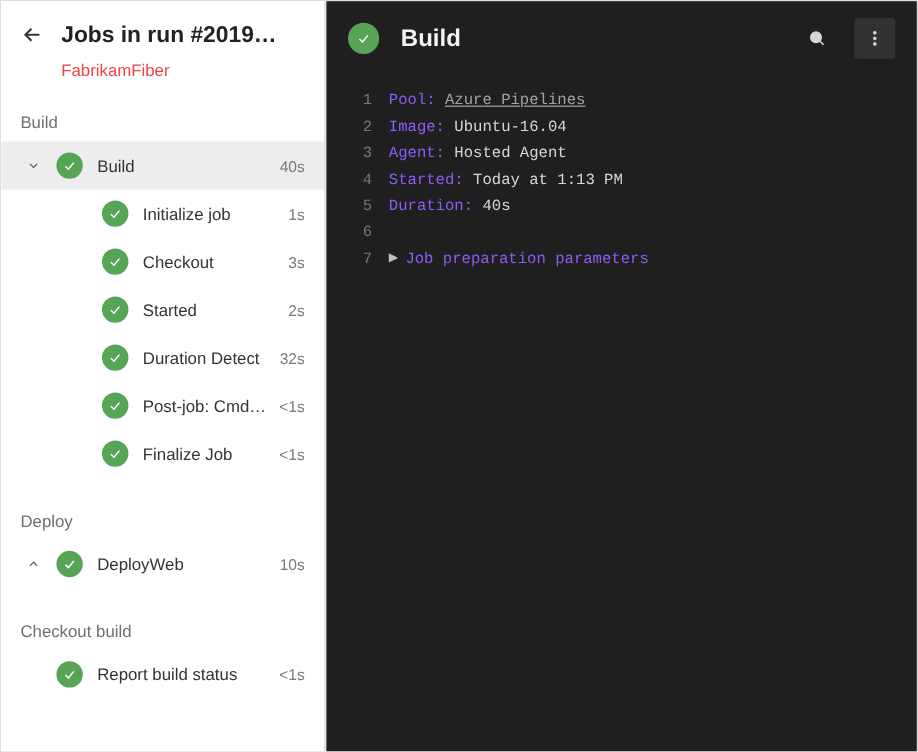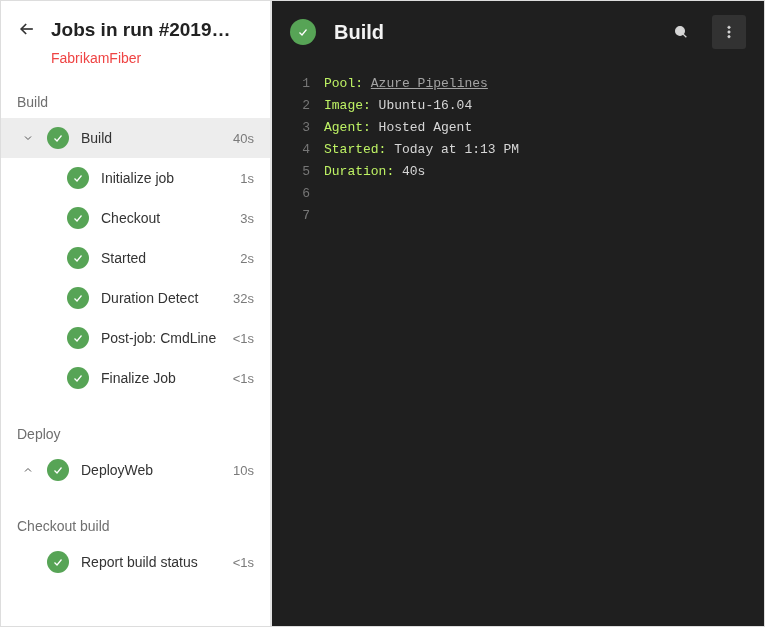--- a/index.html
+++ b/index.html
@@ -80,21 +80,21 @@
     white-space:nowrap;
     overflow:hidden;
     text-overflow:ellipsis;
     padding-right:6px;
   }
   .dur {
     color:#7a7a7a;
     font-size:13px;
     flex:0 0 auto;
   }
-  .step-row { padding-left:66px; }
+  .step-row { padding-left:84px; }
   .job-row .status-icon { margin-left:10px; }
   .job-row.collapsed .chevron svg { transform:rotate(-90deg); }
 
   
   .log {
     flex:1;
     background:#1f1f1f;
     color:#d6d6d6;
     display:flex;
     flex-direction:column;
@@ -134,21 +134,21 @@
     padding-left:14px;
   }
   .ln .num {
     width:24px;
     text-align:right;
     color:#767676;
     margin-right:14px;
     flex:0 0 24px;
   }
   .ln .key {
-    color:#bef264;
+    color:#8b5cf6;
     text-align:right;
   }
   .ln .link {
     color:#a3a3a3;
     text-decoration:underline;
   }
   .ln .tri {
     color:#bfbfbf;
     margin-right:6px;
     display:inline-block;
@@ -313,17 +313,18 @@
         <div class="ln">
           <span class="num">5</span>
           <span><span class="key">Duration: </span><span>40s</span></span>
         </div>
         <div class="ln">
           <span class="num">6</span>
           <span></span>
         </div>
         <div class="ln">
           <span class="num">7</span>
+          <span><span class="tri">▶</span><span class="key">Job preparation parameters</span></span>
         </div>
       </div>
   </div>
 
 </div>
 
 </body></html>

